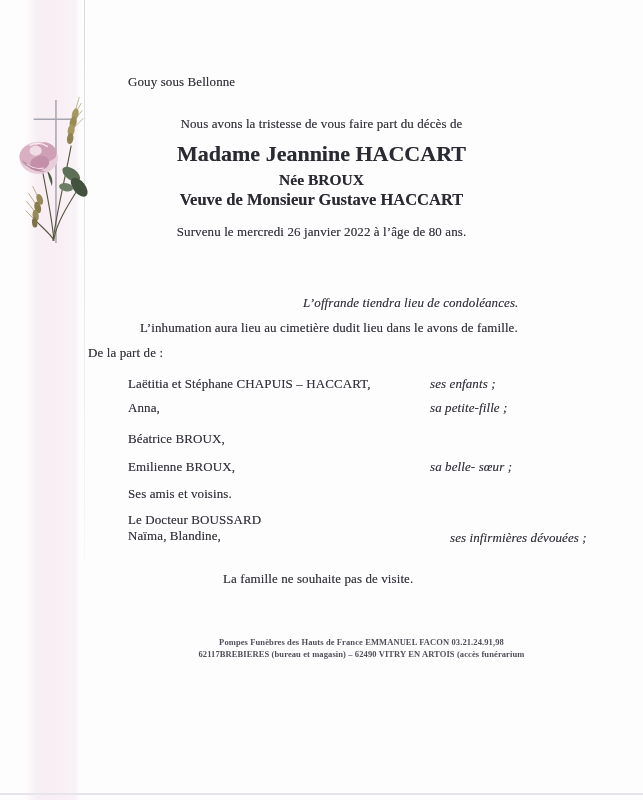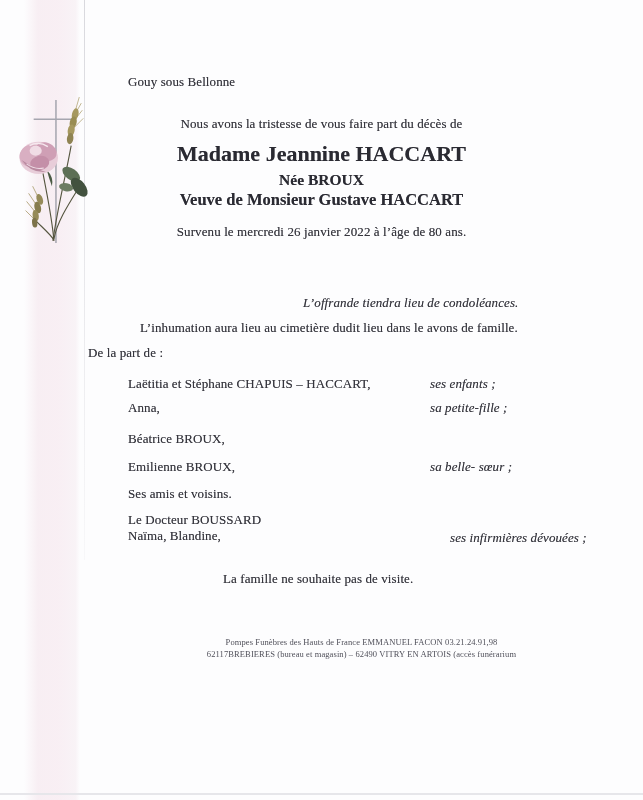--- a/index.html
+++ b/index.html
@@ -38,21 +38,21 @@
   .offering{left:303px;top:295px;font-style:italic;}
   .burial{left:140px;top:320px;}
   .from-label{left:88px;top:345px;}
   .frow{position:absolute;left:128px;width:500px;}
   .fname{display:block;white-space:nowrap;}
   .frel{position:absolute;left:302px;top:0;font-style:italic;white-space:nowrap;}
   .doctor .fname{line-height:16px;}
   .doctor .frel{top:18px;margin-left:20px;}
   .no-visit{left:223px;top:571px;}
   .footer{position:absolute;left:80px;width:563px;text-align:center;
-    font-size:8.5px;color:#50505a;line-height:12px;letter-spacing:.1px;}
+    font-size:8.5px;color:#50505a;line-height:12px;letter-spacing:.1px;font-weight:bold;}
   .artwork{position:absolute;left:8px;top:93px;width:102px;height:152px;}
 </style>
 </head>
 <body>
 
 <div class="page">
 
   <div class="fold-strip"></div>
   <div class="fold-crease"></div>
 

